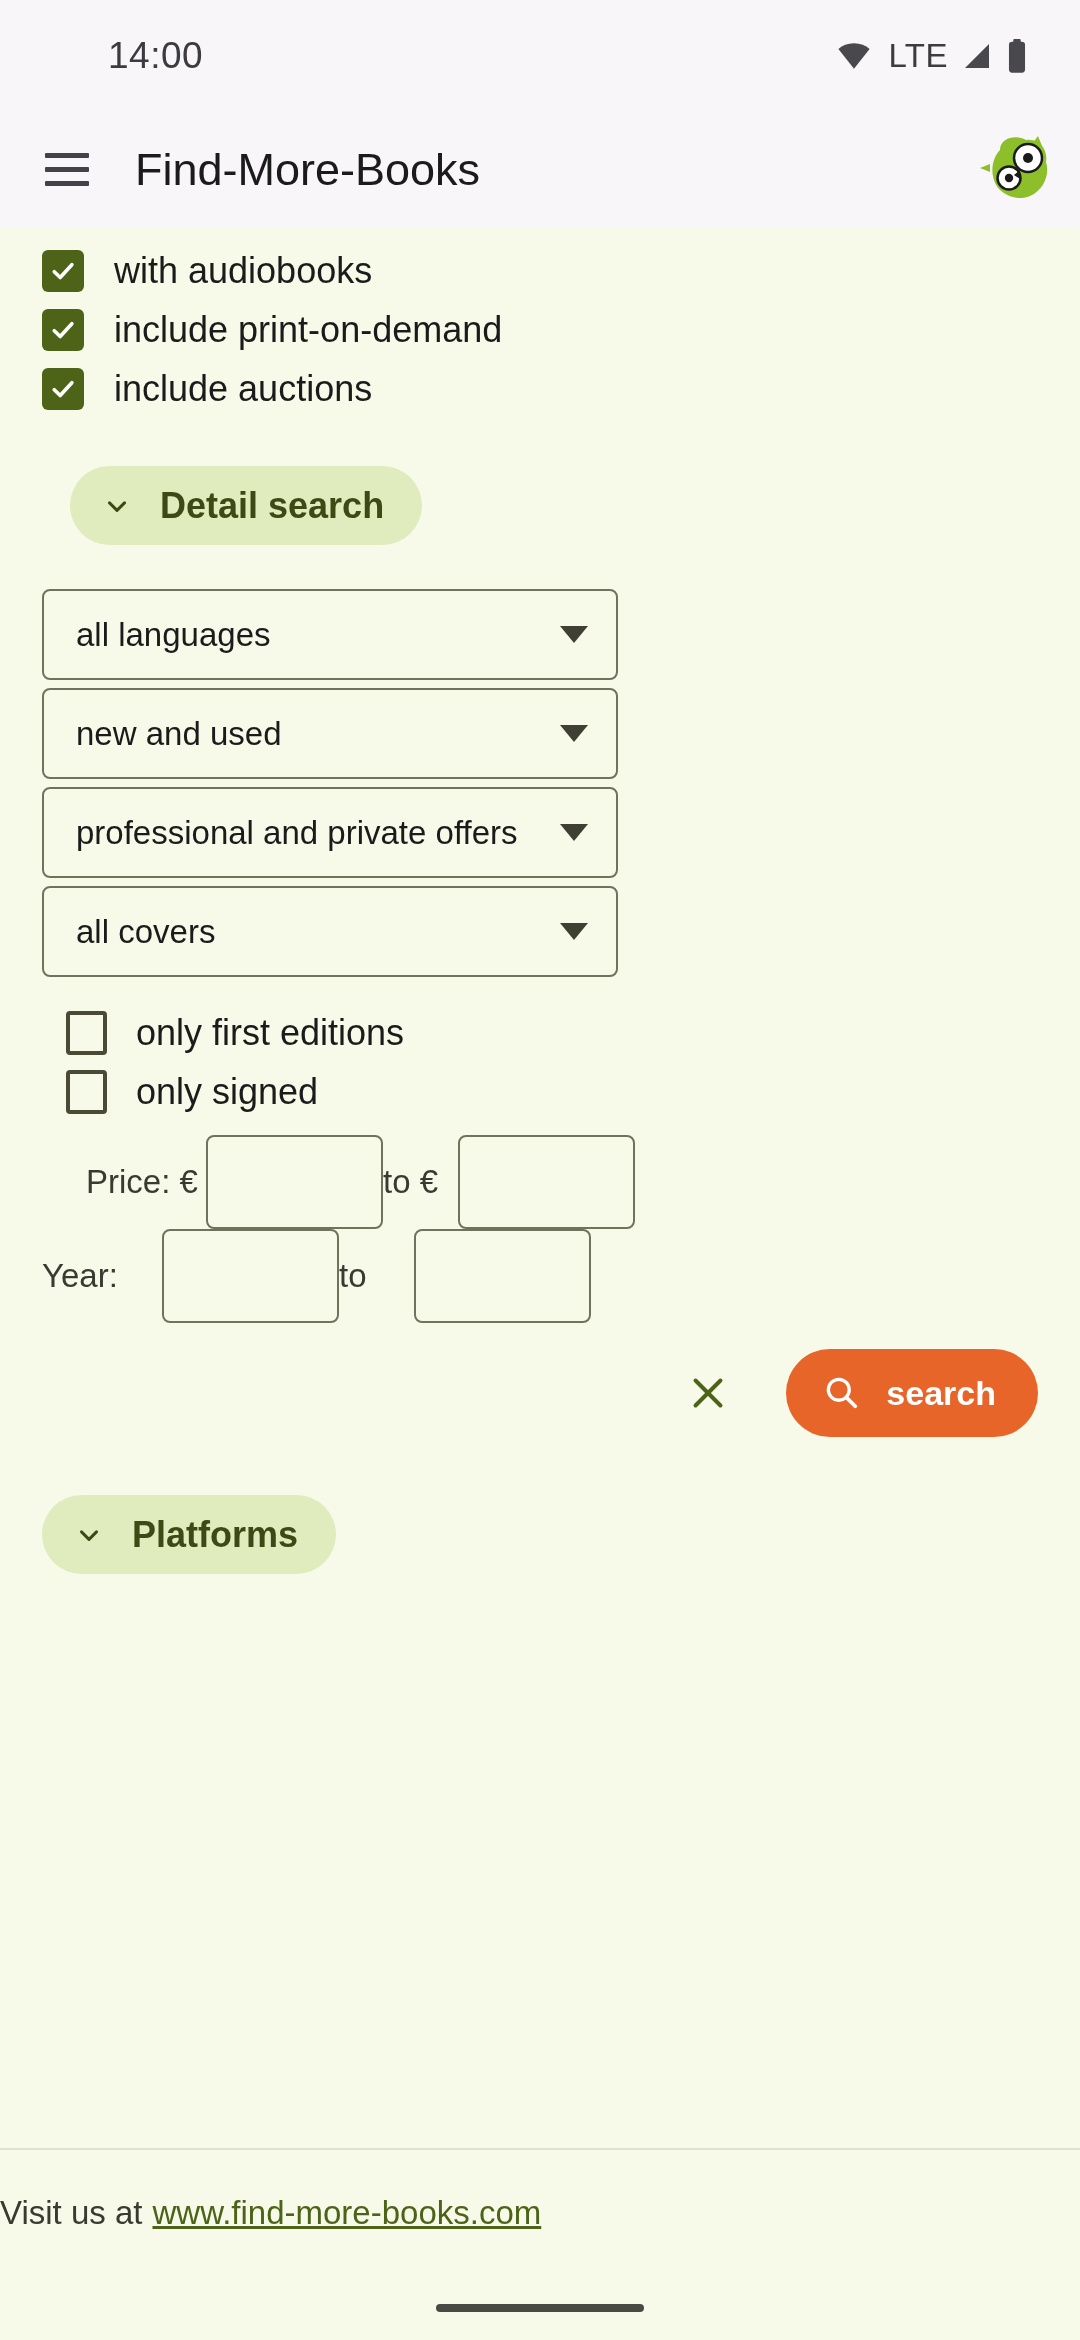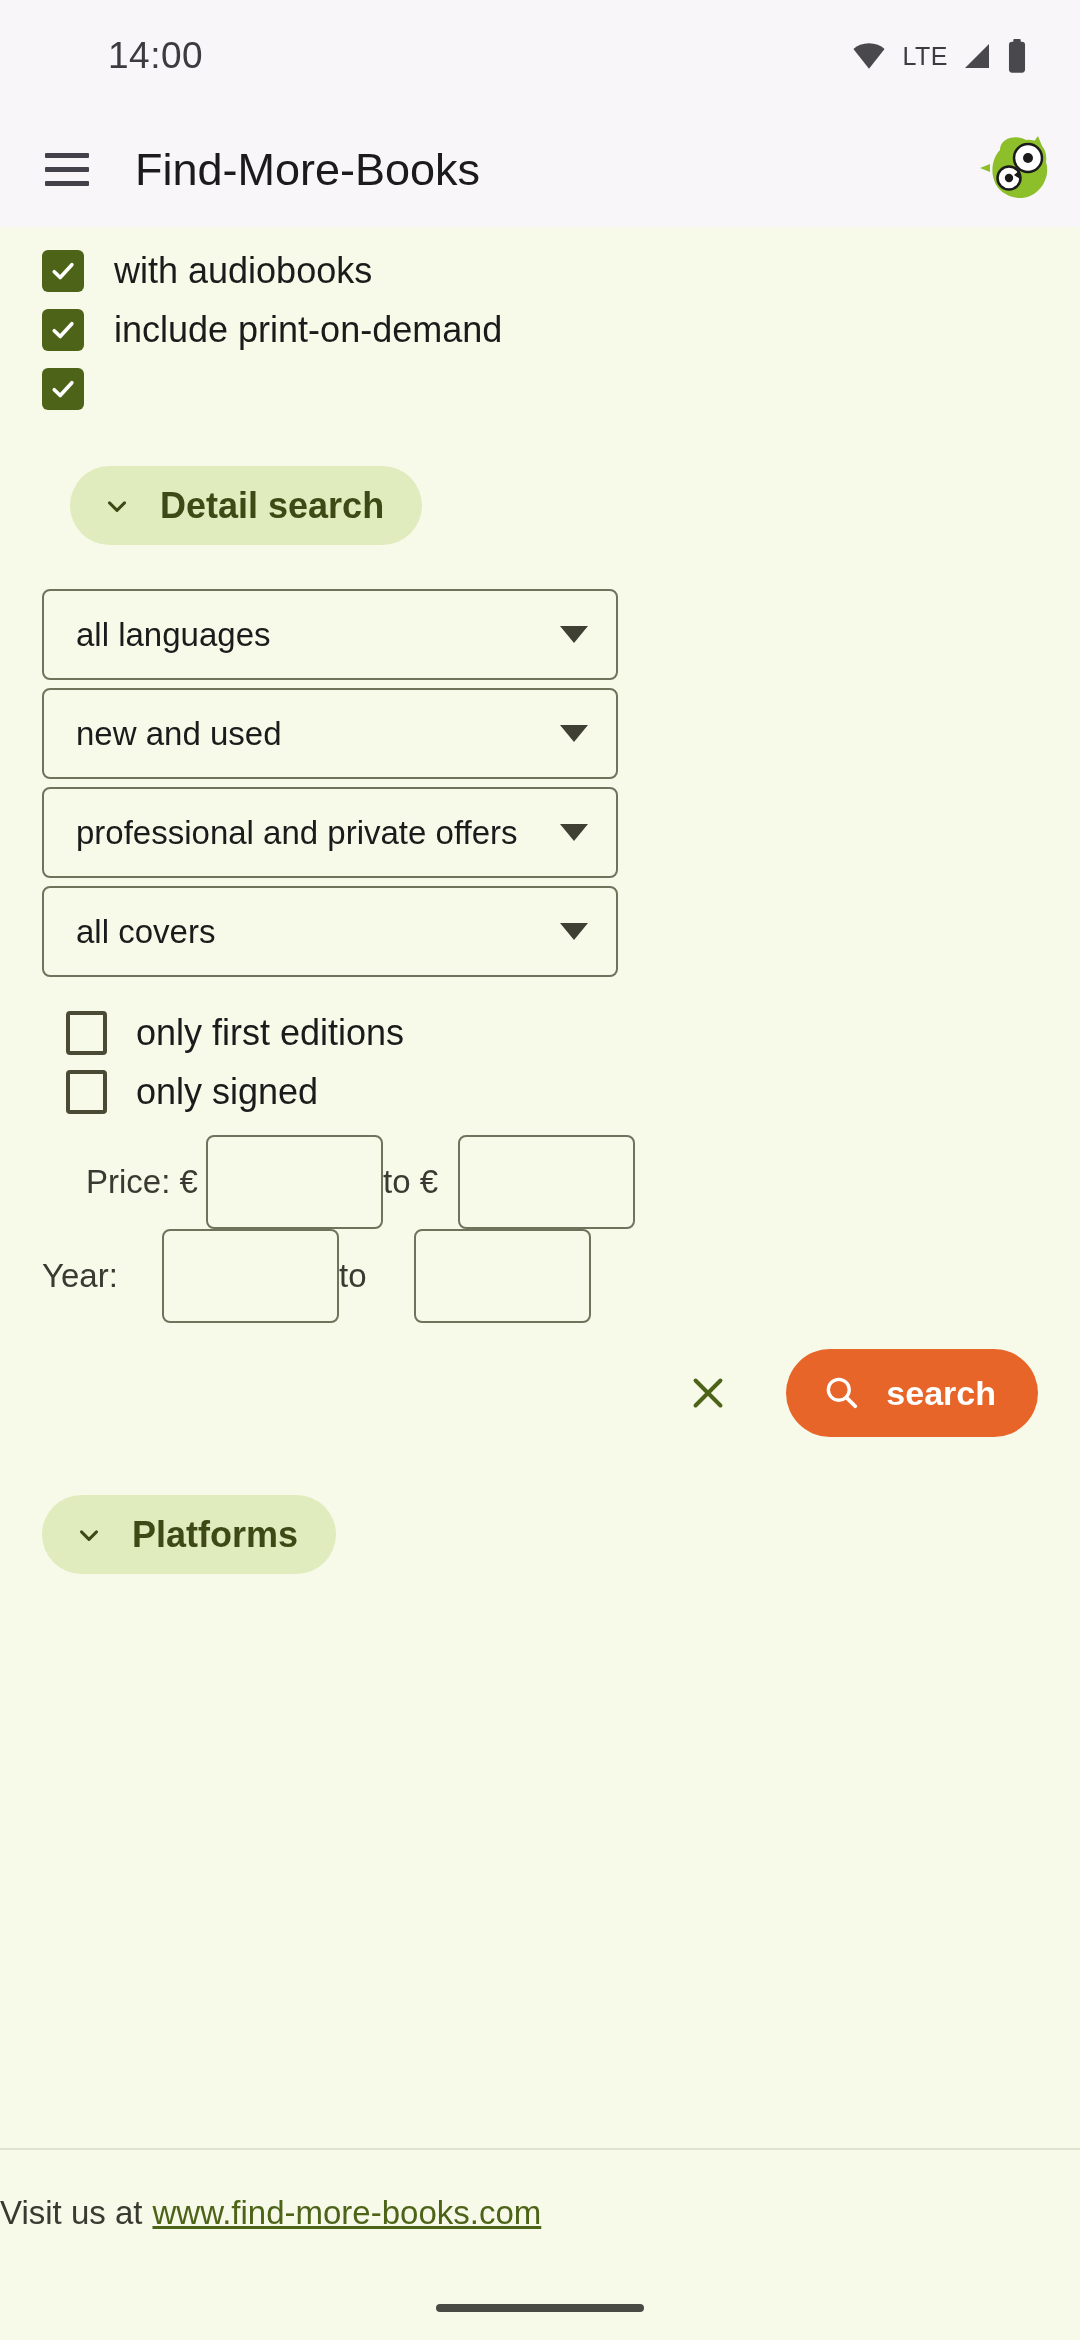--- a/index.html
+++ b/index.html
@@ -299,21 +299,21 @@
 <div class="phone">
 
   <div class="statusbar">
     <div class="status-time">14:00</div>
     <div class="status-right">
       <span>
         <svg width="34" height="34" viewBox="0 0 24 24">
           <path d="M12 3C7.5 3 3.8 4.6 1 7l11 14L23 7c-2.8-2.4-6.5-4-11-4z" fill="#49494d"></path>
         </svg>
       </span>
-      <span class="status-time" style="margin-left:4px;font-size:25px;">LTE</span>
+      <span class="status-time" style="margin-left:4px;font-size:33px;">LTE</span>
       <span>
         <svg width="32" height="32" viewBox="0 0 24 24">
           <path d="M21 3v18H3L21 3z" fill="#49494d"></path>
         </svg>
       </span>
       <span>
         <svg width="22" height="34" viewBox="0 0 12 22">
           <rect x="3.6" y="0" width="4.8" height="2.4" rx="0.7" fill="#49494d"></rect>
           <rect x="0.8" y="1.8" width="10.4" height="20" rx="2" fill="#49494d"></rect>
         </svg>
@@ -363,20 +363,21 @@
         </div>
         <div class="cb-label">include print-on-demand</div>
       </div>
 
       <div class="cb-row">
         <div class="cb-box-checked">
           <svg width="28" height="28" viewBox="0 0 24 24">
             <path d="M4.5 12.6 L9.6 17.6 L19.6 6.6" fill="none" stroke="#ffffff" stroke-width="3.1" stroke-linecap="round" stroke-linejoin="round"></path>
           </svg>
         </div>
+        <div class="cb-label">include auctions</div>
       </div>
     </div>
 
     <div class="pad" style="margin-top:48px;margin-left:28px;">
       <div class="chip">
         <span class="chip-chevron">
           <svg width="30" height="30" viewBox="0 0 24 24">
             <path d="M6 9.5 L12 15.5 L18 9.5" fill="none" stroke="#3e4a16" stroke-width="2.4" stroke-linecap="round" stroke-linejoin="round"></path>
           </svg>
         </span>

